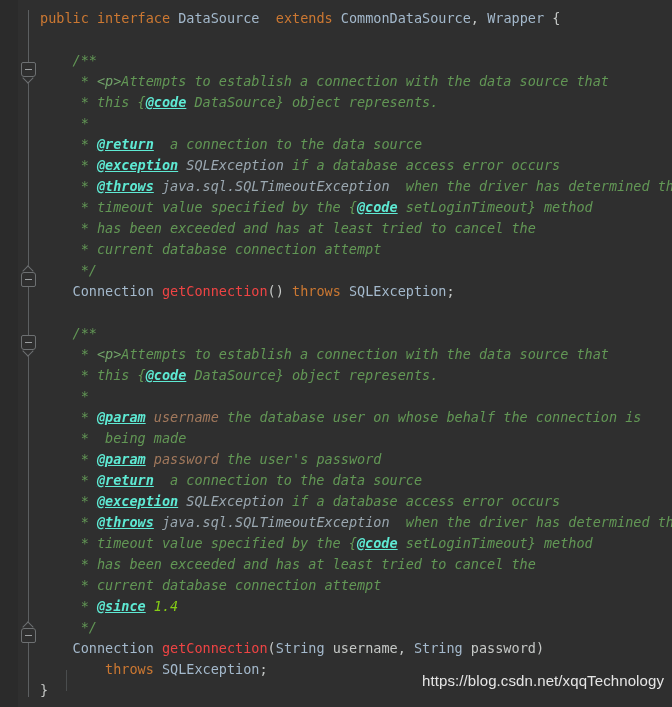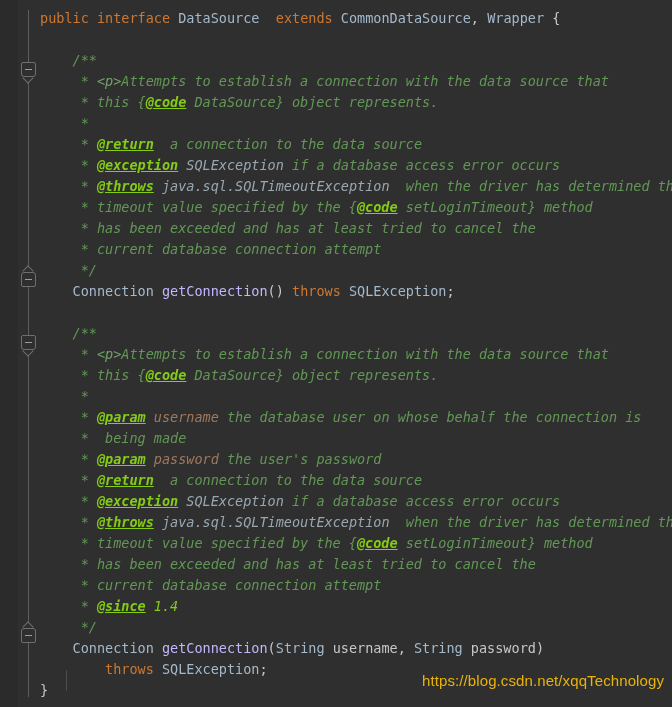--- a/index.html
+++ b/index.html
@@ -114,37 +114,37 @@
     left: 66px;
     width: 1px;
     background: #4a4d4e;
     z-index: 4;
   }
 
   
   .kw      { color: #cc7832; }          
   .type    { color: #a4b9cc; }          
   .ident   { color: #c5c8c6; }          
-  .method  { color: #c4b5fd; }          
+  .method  { color: #ef4444; }          
   .punct   { color: #a9b7c6; }
   .cmt     { color: #629755; font-style: italic; }     
-  .tag     { color: #84cc16; font-style: italic; font-weight: bold; text-decoration: underline; }
+  .tag     { color: #5eead4; font-style: italic; font-weight: bold; text-decoration: underline; }
   .htmltag { color: #72a36a; font-style: italic; }
   .cmtref  { color: #9aa7b0; font-style: italic; }     
   .pname   { color: #a1785c; font-style: italic; }     
   .cmtlit  { color: #84cc16; font-style: italic; }
 
   
   #watermark {
     position: absolute;
     right: 8px;
     bottom: 18px;
     font-family: "Liberation Sans", "DejaVu Sans", sans-serif;
     font-size: 15px;
-    color: #eab308;
+    color: #e5e5e5;
     letter-spacing: 0.1px;
     z-index: 6;
     white-space: nowrap;
   }
 </style>
 </head>
 <body>
 
 <div id="editor">
 

